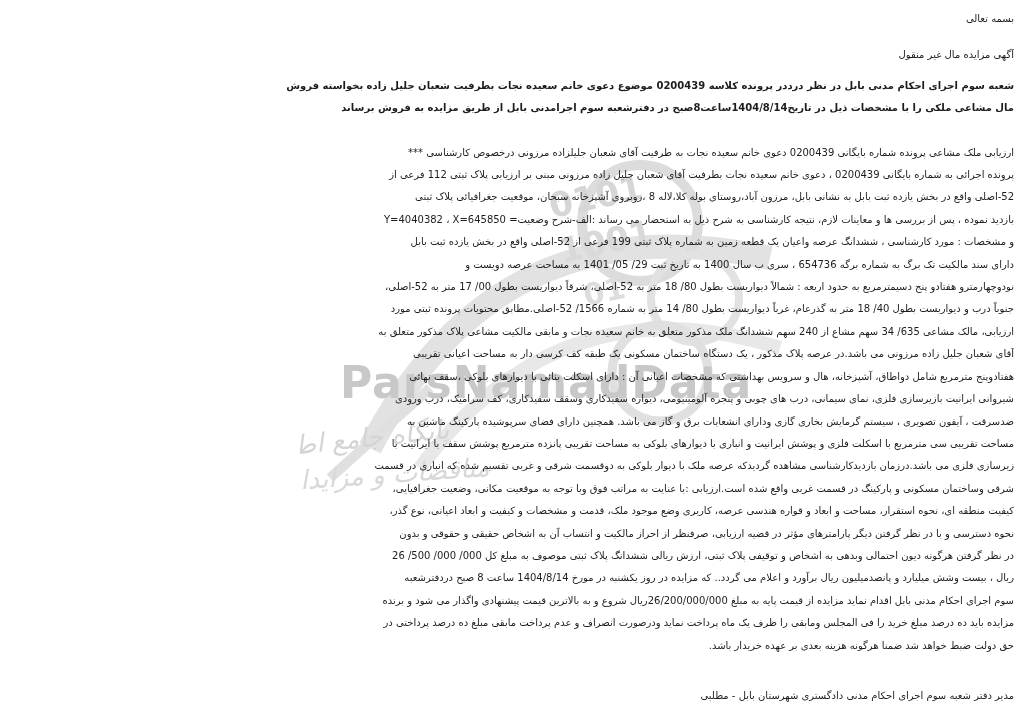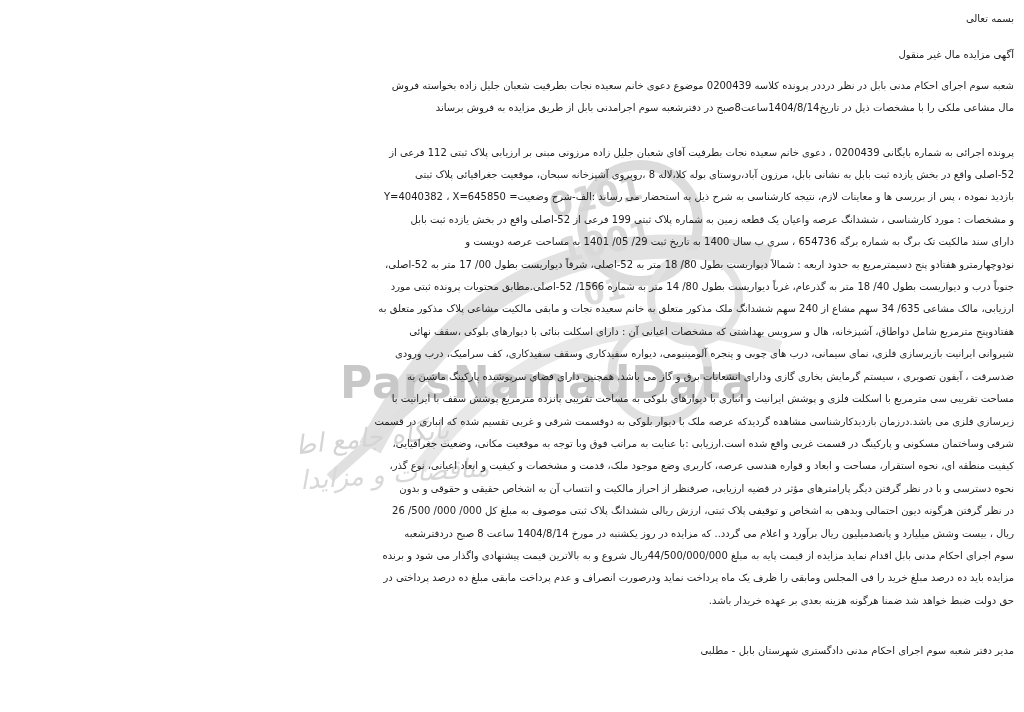--- a/index.html
+++ b/index.html
@@ -39,21 +39,21 @@
   }
   .line {
     font-size: 10px;
     line-height: 22.4px;
     text-align: right;
     white-space: nowrap;
     overflow: hidden;
   }
   .bismillah   { margin-top: 2px; }
   .doc-title   { margin-top: 14px; text-align: right; }
-  .intro       { margin-top: 8px; }
+  .intro       { margin-top: 8px; font-weight: bold; }
   .body-block  { margin-top: 22px; }
   .signature   { margin-top: 28px; }
 </style>
 </head>
 <body>
 
 <div class="page">
 
   <svg class="watermark" viewBox="0 0 560 380" xmlns="http://www.w3.org/2000/svg" aria-hidden="true">
 
@@ -80,39 +80,41 @@
     <div class="line bismillah">بسمه تعالی</div>
 
     <div class="line doc-title">آگهی مزایده مال غیر منقول</div>
 
     <div class="intro">
       <div class="line">شعبه سوم اجرای احکام مدنی بابل در نظر درددر پرونده کلاسه 0200439 موضوع دعوی خانم سعیده نجات بطرفیت شعبان جلیل زاده بخواسته فروش</div>
       <div class="line">مال مشاعی ملکی را با مشخصات ذیل در تاریخ1404/8/14ساعت8صبح در دفترشعبه سوم اجرامدنی بابل از طریق مزایده به فروش برساند</div>
     </div>
 
     <div class="body-block">
+      <div class="line">ارزیابی ملک مشاعی پرونده شماره بایگانی 0200439 دعوی خانم سعیده نجات به طرفیت آقای شعبان جلیلزاده مرزونی درخصوص کارشناسی ***</div>
       <div class="line">پرونده اجرائی به شماره بایگانی 0200439 ، دعوی خانم سعیده نجات بطرفیت آقای شعبان جلیل زاده مرزونی مبنی بر ارزیابی پلاک ثبتی 112 فرعی از</div>
       <div class="line">52-اصلی واقع در بخش یازده ثبت بابل به نشانی بابل، مرزون آباد،روستای بوله کلا،لاله 8 ،روبروی آشپزخانه سبحان، موقعیت جغرافیائی پلاک ثبتی</div>
       <div class="line">بازدید نموده ، پس از بررسی ها و معاینات لازم، نتیجه کارشناسی به شرح ذیل به استحضار می رساند :الف-شرح وضعیت= Y=4040382 ، X=645850</div>
       <div class="line">و مشخصات : مورد کارشناسی ، ششدانگ عرصه واعیان یک قطعه زمین به شماره پلاک ثبتی 199 فرعی از 52-اصلی واقع در بخش یازده ثبت بابل</div>
       <div class="line">دارای سند مالکیت تک برگ به شماره برگه 654736 ، سری ب سال 1400 به تاریخ ثبت 29/ 05/ 1401 به مساحت عرصه دویست و</div>
       <div class="line">نودوچهارمترو هفتادو پنج دسیمترمربع به حدود اربعه : شمالاً دیواریست بطول 80/ 18 متر به 52-اصلی، شرقاً دیواریست بطول 00/ 17 متر به 52-اصلی،</div>
       <div class="line">جنوباً درب و دیواریست بطول 40/ 18 متر به گذرعام، غرباً دیواریست بطول 80/ 14 متر به شماره 1566/ 52-اصلی.مطابق محتویات پرونده ثبتی مورد</div>
       <div class="line">ارزیابی، مالک مشاعی 635/ 34 سهم مشاع از 240 سهم ششدانگ ملک مذکور متعلق به خانم سعیده نجات و مابقی مالکیت مشاعی پلاک مذکور متعلق به</div>
+      <div class="line">آقای شعبان جلیل زاده مرزونی می باشد.در عرصه پلاک مذکور ، یک دستگاه ساختمان مسکونی یک طبقه کف کرسی دار به مساحت اعیانی تقریبی</div>
       <div class="line">هفتادوپنج مترمربع شامل دواطاق، آشپزخانه، هال و سرویس بهداشتی که مشخصات اعیانی آن : دارای اسکلت بنائی با دیوارهای بلوکی ،سقف نهائی</div>
       <div class="line">شیروانی ایرانیت بازیرسازی فلزی، نمای سیمانی، درب های چوبی و پنجره آلومینیومی، دیواره سفیدکاری وسقف سفیدکاری، کف سرامیک، درب ورودی</div>
       <div class="line">ضدسرقت ، آیفون تصویری ، سیستم گرمایش بخاری گازی ودارای انشعابات برق و گاز می باشد. همچنین دارای فضای سرپوشیده پارکینگ ماشین به</div>
       <div class="line">مساحت تقریبی سی مترمربع با اسکلت فلزی و پوشش ایرانیت و انباری با دیوارهای بلوکی به مساحت تقریبی پانزده مترمربع پوشش سقف با ایرانیت با</div>
       <div class="line">زیرسازی فلزی می باشد.درزمان بازدیدکارشناسی مشاهده گردیدکه عرصه ملک با دیوار بلوکی به دوقسمت شرقی و غربی تقسیم شده که انباری در قسمت</div>
       <div class="line">شرقی وساختمان مسکونی و پارکینگ در قسمت غربی واقع شده است.ارزیابی :با عنایت به مراتب فوق وبا توجه به موقعیت مکانی، وضعیت جغرافیایی،</div>
       <div class="line">کیفیت منطقه ای، نحوه استقرار، مساحت و ابعاد و قواره هندسی عرصه، کاربری وضع موجود ملک، قدمت و مشخصات و کیفیت و ابعاد اعیانی، نوع گذر،</div>
       <div class="line">نحوه دسترسی و با در نظر گرفتن دیگر پارامترهای مؤثر در قضیه ارزیابی، صرفنظر از احراز مالکیت و انتساب آن به اشخاص حقیقی و حقوقی و بدون</div>
       <div class="line">در نظر گرفتن هرگونه دیون احتمالی وبدهی به اشخاص و توقیفی پلاک ثبتی، ارزش ریالی ششدانگ پلاک ثبتی موصوف به مبلغ کل 000/ 000/ 500/ 26</div>
       <div class="line">ریال ، بیست وشش میلیارد و پانصدمیلیون ریال برآورد و اعلام می گردد.. که مزایده در روز یکشنبه در مورخ 1404/8/14 ساعت 8 صبح دردفترشعبه</div>
-      <div class="line">سوم اجرای احکام مدنی بابل اقدام نماید مزایده از قیمت پایه به مبلغ 44/500/000/000ریال شروع و به بالاترین قیمت پیشنهادی واگذار می شود و برنده</div>
+      <div class="line">سوم اجرای احکام مدنی بابل اقدام نماید مزایده از قیمت پایه به مبلغ 26/200/000/000ریال شروع و به بالاترین قیمت پیشنهادی واگذار می شود و برنده</div>
       <div class="line">مزایده باید ده درصد مبلغ خرید را فی المجلس ومابقی را ظرف یک ماه پرداخت نماید ودرصورت انصراف و عدم پرداخت مابقی مبلغ ده درصد پرداختی در</div>
       <div class="line">حق دولت ضبط خواهد شد ضمنا هرگونه هزینه بعدی بر عهده خریدار باشد.</div>
     </div>
 
     <div class="line signature">مدیر دفتر شعبه سوم اجرای احکام مدنی دادگستری شهرستان بابل - مطلبی</div>
 
   </div>
 </div>
 
 </body></html>

